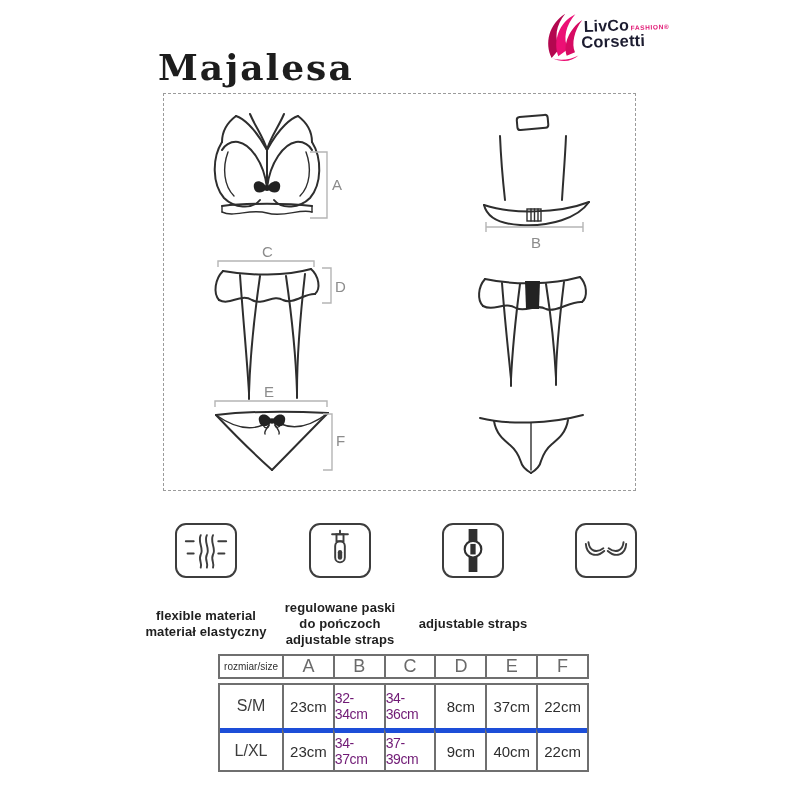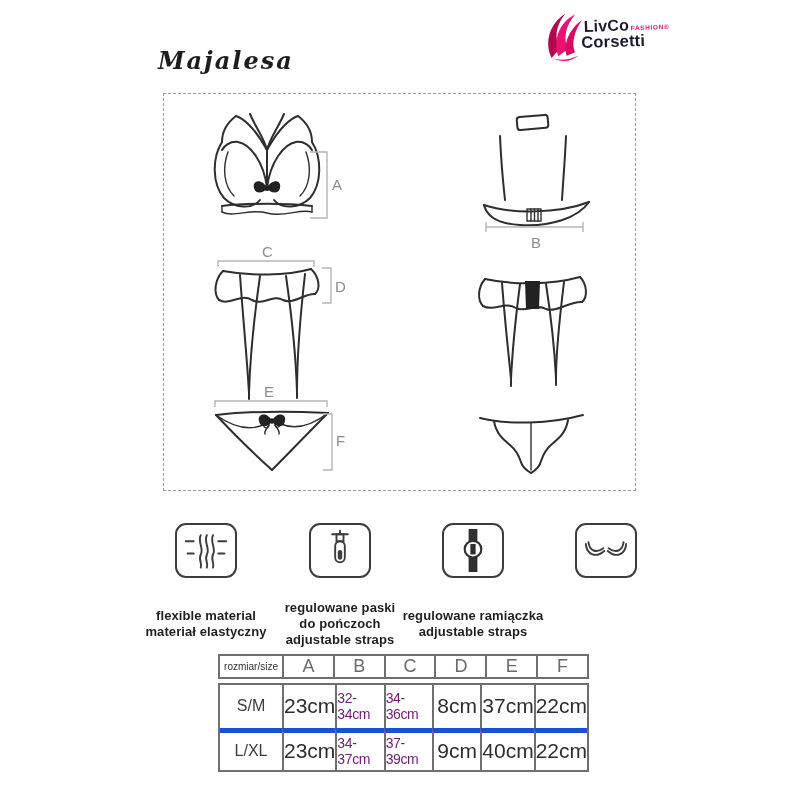--- a/index.html
+++ b/index.html
@@ -9,22 +9,22 @@
   }
   
   .logo{position:absolute;left:545px;top:8px;width:130px;height:54px;transform:rotate(-2deg);}
   .logo .swoosh{position:absolute;left:0;top:2px;}
   .logo .brand-top{position:absolute;left:39px;top:9px;font-size:16px;font-weight:bold;color:#1c1c30;letter-spacing:.2px;}
   .logo .fashion{position:absolute;left:86px;top:17px;font-size:6.5px;font-weight:bold;color:#e01371;letter-spacing:.6px;}
   .logo .brand-sub{position:absolute;left:36px;top:24px;font-size:16.5px;font-weight:bold;color:#1c1c30;letter-spacing:.2px;}
   
   .title{
     position:absolute;left:158px;top:46px;
-    font-family:"DejaVu Serif", serif;font-style:italic;font-weight:bold;
-    font-size:24px;color:#1d1d1d;letter-spacing:2px;
+    font-family:"DejaVu Serif", serif;font-weight:bold;
+    font-size:36px;color:#1d1d1d;letter-spacing:2px;
   }
   
   .diagram-box{position:absolute;left:163px;top:93px;width:471px;height:396px;border:1px dashed #9b9b9b;}
   .dsvg{position:absolute;}
   .ink{stroke:#2e2e2e;stroke-width:2;fill:none;stroke-linecap:round;stroke-linejoin:round;}
   .ink-thin{stroke:#2e2e2e;stroke-width:1.4;fill:none;stroke-linecap:round;}
   .fillink{fill:#222222;stroke:none;}
   .meas{stroke:#b5b5b5;stroke-width:1.4;fill:none;}
   .mlabel{fill:#8c8c8c;font-family:"Liberation Sans",sans-serif;font-size:15px;}
   
@@ -40,21 +40,21 @@
   .tbl-body{position:absolute;left:218px;top:683px;width:371px;height:89px;
     display:grid;grid-template-columns:62px repeat(6,1fr);grid-template-rows:1fr 1fr;
     border:2px solid #6f6f6f;box-sizing:border-box;}
   .cell{display:flex;align-items:center;justify-content:center;border-left:2px solid #6f6f6f;box-sizing:border-box;}
   .cell:first-child{border-left:none;}
   .cell.nb{border-left:none;}
   .row2{border-top:5px solid #1d4ed8;}
   .hc-small{font-size:10px;color:#2f2f2f;}
   .hc-letter{font-size:18px;color:#6a6a6a;font-weight:400;}
   .size-label{font-size:16px;color:#3c3c3c;}
-  .val-big{font-size:21px;color:#2e2e2e;}
+  .val-big{font-size:15px;color:#2e2e2e;}
   .val-range{font-size:14px;color:#701a75;letter-spacing:-.4px;}
 </style>
 </head>
 <body>
 
 <div class="logo">
   <svg class="swoosh" width="42" height="50" viewBox="0 0 50 58">
     <path d="M7,54 C -1,36 5,14 25,2 C 13,16 11,30 17,43 Z" fill="#b3074f"></path>
     <path d="M15,52 C 9,34 17,12 37,3 C 25,16 21,32 27,44 Z" fill="#ec1075"></path>
     <path d="M25,52 C 21,38 29,20 45,10 C 35,22 31,38 35,48 Z" fill="#d60b62"></path>
@@ -191,21 +191,20 @@
 
 <div class="feature" style="left:385px;">
   <div class="iconbox">
     <svg width="50" height="43" viewBox="0 0 56 49">
       <rect x="23" y="0" width="10" height="49" fill="#2f2f2f"></rect>
       <circle cx="28" cy="23" r="9.5" fill="#ffffff" stroke="#2f2f2f" stroke-width="2.4"></circle>
       <rect x="25" y="17" width="6" height="12" fill="#2f2f2f"></rect>
     </svg>
   </div>
   <div class="caption">
-    <div>regulowane ramiączka</div>
     <div>adjustable straps</div>
     <div></div>
   </div>
 </div>
 
 <div class="feature" style="left:518px;">
   <div class="iconbox">
     <svg width="50" height="43" viewBox="0 0 56 49">
       <path class="icon-stroke" d="M5,17 C 6,30 17,33 26,25"></path>
       <path class="icon-stroke" d="M8,15 C 9,25 17,28 25,22"></path>

